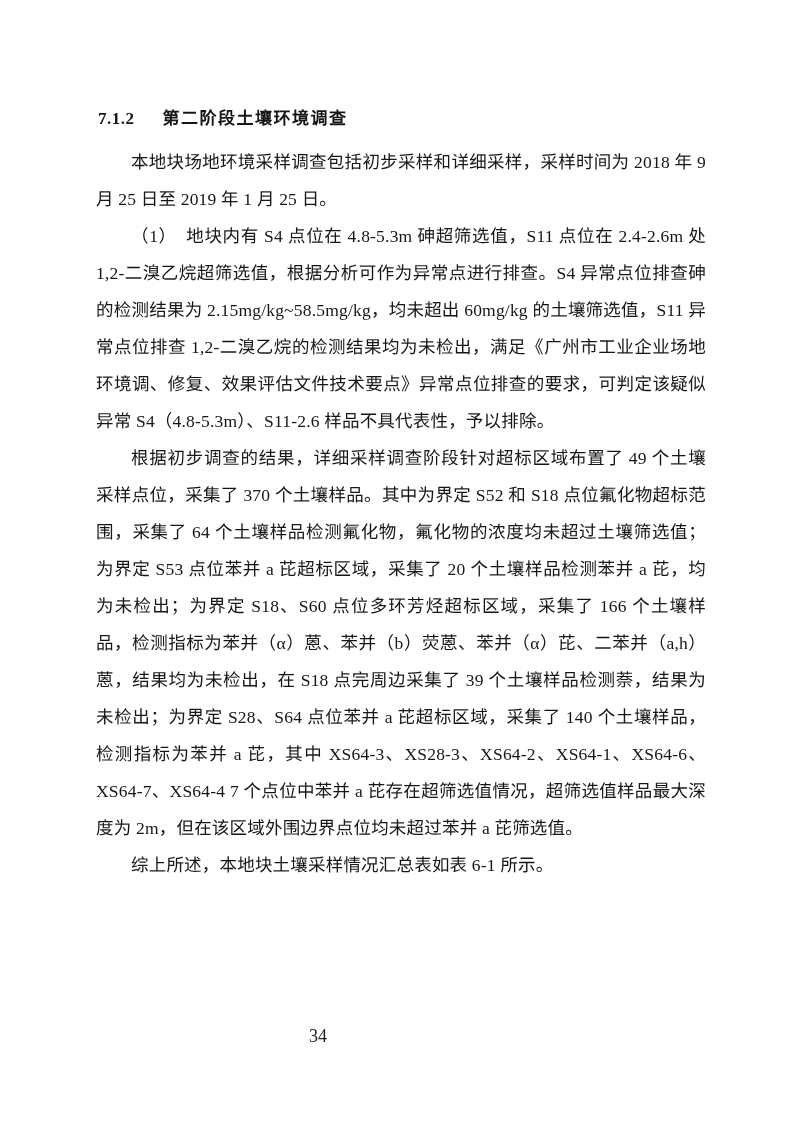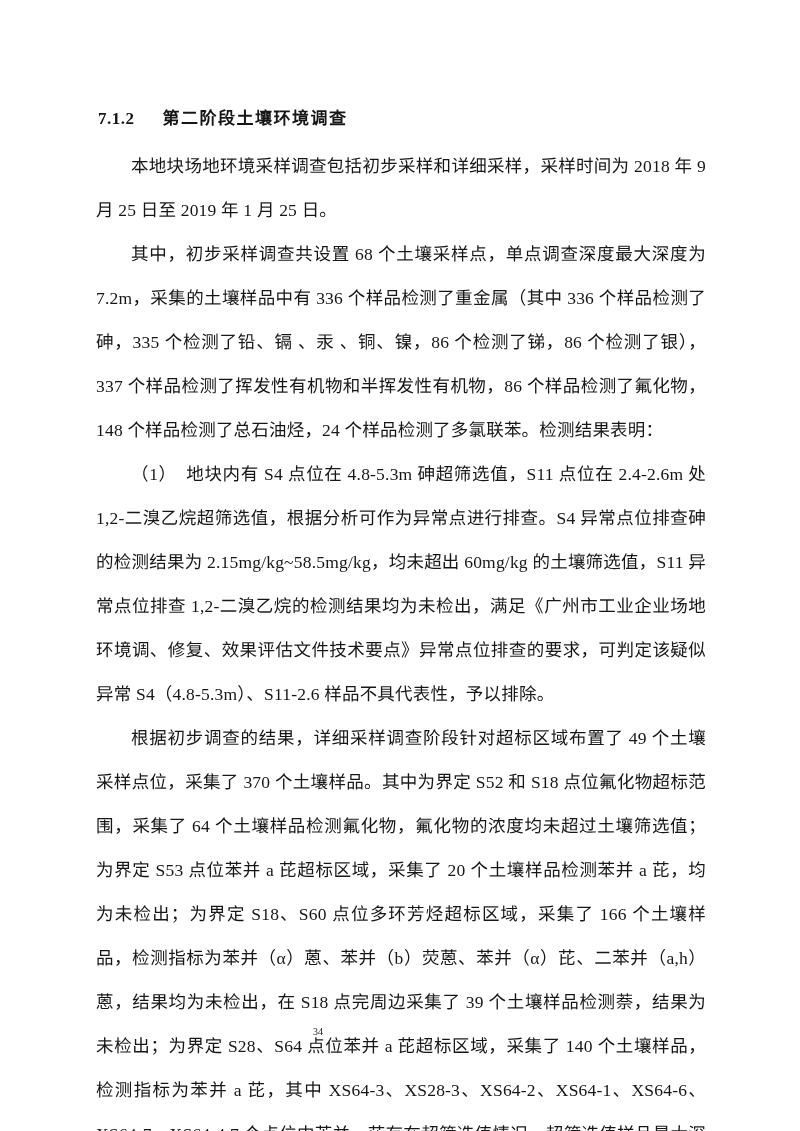--- a/index.html
+++ b/index.html
@@ -30,45 +30,44 @@
     margin-right: 28px;
     letter-spacing: 0.5px;
   }
   .heading .title {
     font-family: "Liberation Sans", "DejaVu Sans", sans-serif;
     letter-spacing: 1.5px;
   }
   .para {
     margin: 0;
     font-size: 17.5px;
-    line-height: 44px;
+    line-height: 37px;
     text-align: justify;
     text-indent: 2em;
     letter-spacing: 0.2px;
   }
   .page-number {
     position: absolute;
     top: 1026px;
     left: 0;
     width: 636px;
     text-align: center;
-    font-size: 10px;
+    font-size: 18px;
     color: #222;
   }
 </style>
 </head>
 <body>
 
 <div class="page">
 
   <h2 class="heading">
     <span class="num">7.1.2</span><span class="title">第二阶段土壤环境调查</span>
   </h2>
 
   <p class="para">本地块场地环境采样调查包括初步采样和详细采样，采样时间为 2018 年 9 月 25 日至 2019 年 1 月 25 日。</p>
-  <p class="para">其中，初步采样调查共设置 68 个土壤采样点，单点调查深度最大深度为 7.2m，采集的土壤样品中有 336 个样品检测了重金属（其中 336 个样品检测了砷，335 个检测了铅、镉 、汞 、铜、镍，86 个检测了锑，86 个检测了银），337 个样品检测了挥发性有机物和半挥发性有机物，86 个样品检测了氟化物，148 个样品检测了总石油烃，24 个样品检测了多氯联苯。检测结果表明：</p>
   <p class="para">（1）　地块内有 S4 点位在 4.8-5.3m 砷超筛选值，S11 点位在 2.4-2.6m 处 1,2-二溴乙烷超筛选值，根据分析可作为异常点进行排查。S4 异常点位排查砷的检测结果为 2.15mg/kg~58.5mg/kg，均未超出 60mg/kg 的土壤筛选值，S11 异常点位排查 1,2-二溴乙烷的检测结果均为未检出，满足《广州市工业企业场地环境调、修复、效果评估文件技术要点》异常点位排查的要求，可判定该疑似异常 S4（4.8-5.3m）、S11-2.6 样品不具代表性，予以排除。</p>
   <p class="para">根据初步调查的结果，详细采样调查阶段针对超标区域布置了 49 个土壤采样点位，采集了 370 个土壤样品。其中为界定 S52 和 S18 点位氟化物超标范围，采集了 64 个土壤样品检测氟化物，氟化物的浓度均未超过土壤筛选值；为界定 S53 点位苯并 a 芘超标区域，采集了 20 个土壤样品检测苯并 a 芘，均为未检出；为界定 S18、S60 点位多环芳烃超标区域，采集了 166 个土壤样品，检测指标为苯并（α）蒽、苯并（b）荧蒽、苯并（α）芘、二苯并（a,h）蒽，结果均为未检出，在 S18 点完周边采集了 39 个土壤样品检测萘，结果为未检出；为界定 S28、S64 点位苯并 a 芘超标区域，采集了 140 个土壤样品，检测指标为苯并 a 芘，其中 XS64-3、XS28-3、XS64-2、XS64-1、XS64-6、XS64-7、XS64-4 7 个点位中苯并 a 芘存在超筛选值情况，超筛选值样品最大深度为 2m，但在该区域外围边界点位均未超过苯并 a 芘筛选值。</p>
   <p class="para">综上所述，本地块土壤采样情况汇总表如表 6-1 所示。</p>
 
   <div class="page-number">34</div>
 
 </div>
 
 </body></html>

